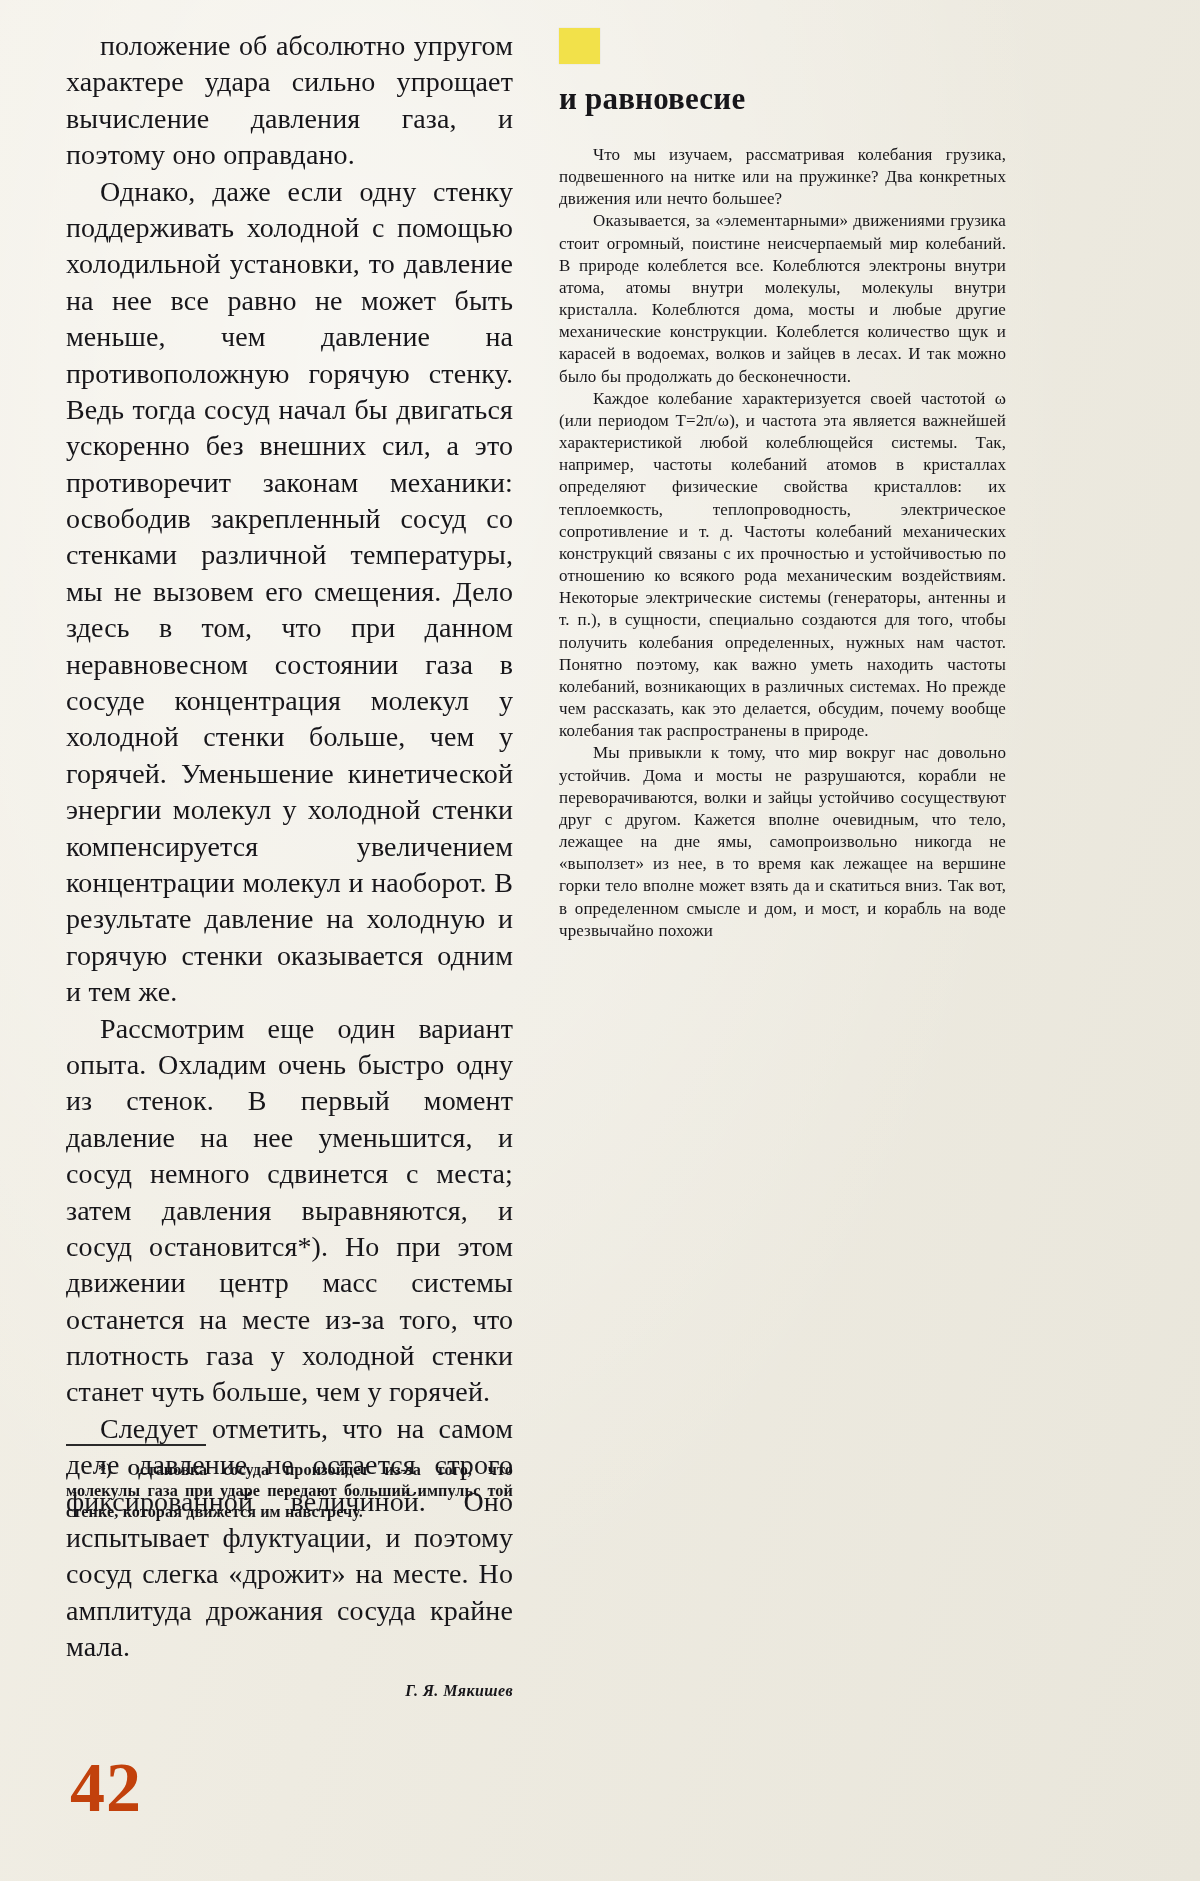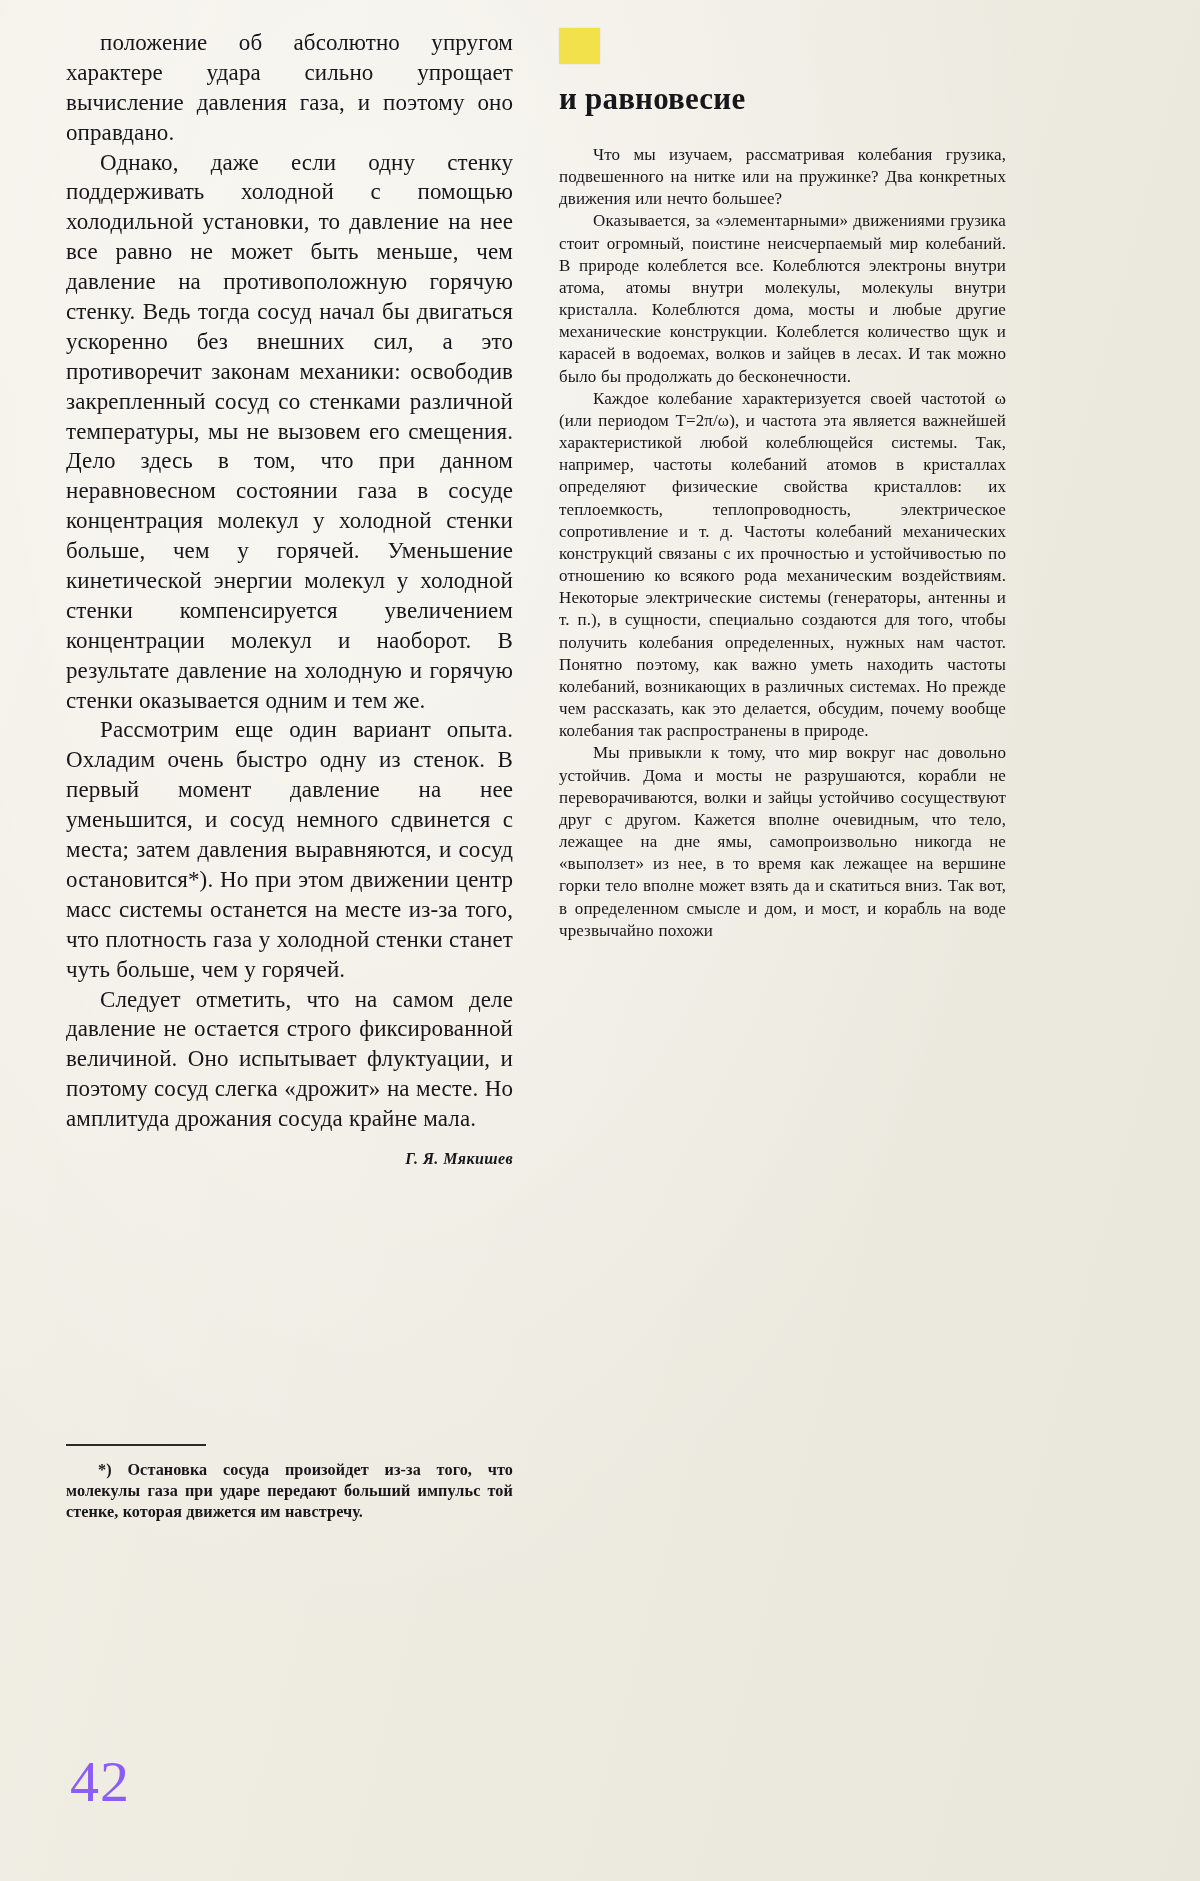--- a/index.html
+++ b/index.html
@@ -49,21 +49,21 @@
 
   p {
     margin: 0;
     font-size: 21.5px;
     line-height: 1.305;
     text-align: justify;
     text-indent: 34px;
     letter-spacing: 0.1px;
     word-spacing: 0.3px;
   }
-  .col-left p { font-size: 23px; line-height: 1.30; }
+  .col-left p { font-size: 28px; line-height: 1.30; }
   .col-right p { font-size: 17px; line-height: 1.305; }
 
   .marker {
     width: 41px;
     height: 36px;
     background: #f2e14a;
     margin-bottom: 16px;
     box-shadow: 0 0 1px rgba(0,0,0,0.15);
   }
   h2.article-title {
@@ -110,24 +110,24 @@
     text-align: justify;
     text-indent: 32px;
     font-weight: 700;
     letter-spacing: 0.1px;
   }
 
   .folio {
     position: absolute;
     left: 70px;
     top: 1748px;
-    font-size: 58px;
-    font-weight: 400;
+    font-size: 70px;
+    font-weight: 700;
     letter-spacing: 1px;
-    color: #8b5cf6;
+    color: #c2410c;
   }
 </style>
 </head>
 <body>
 
 <div class="page">
 
   <div class="columns">
 
     <div class="col col-left">

